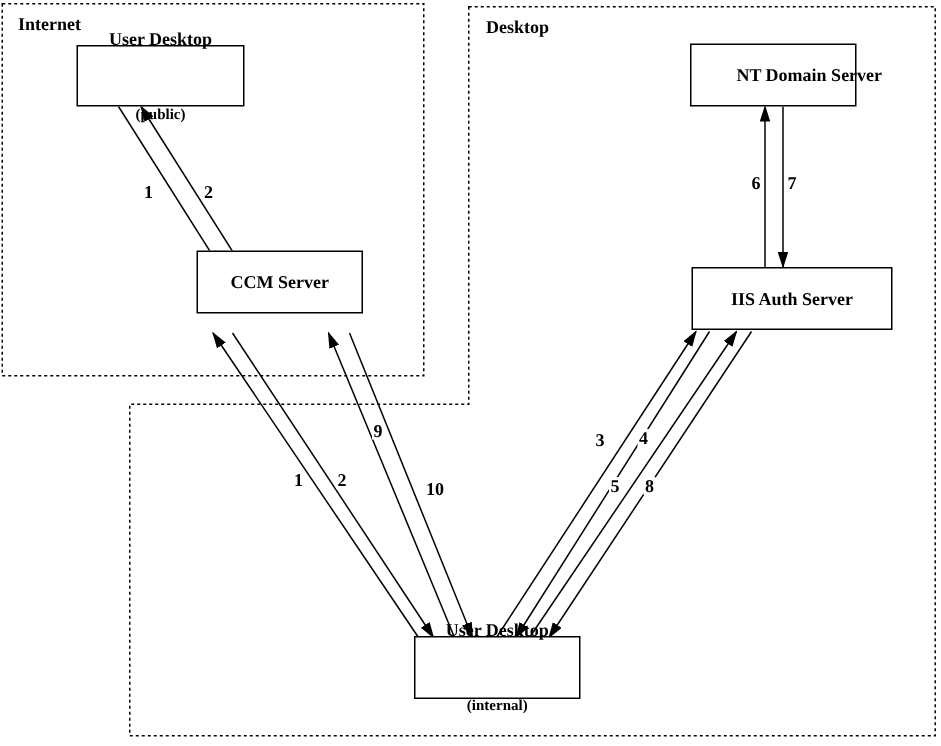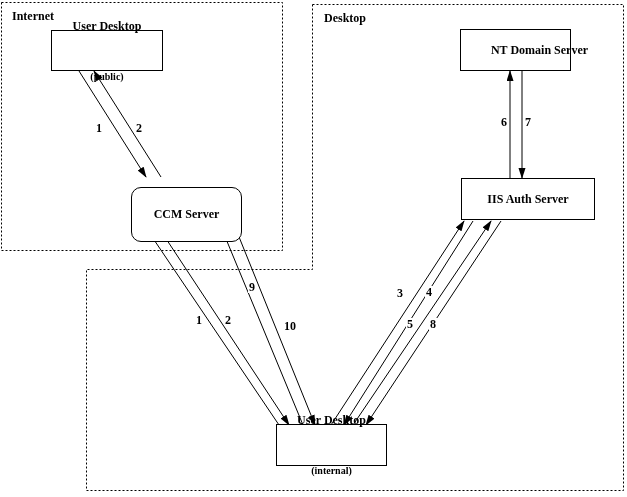--- a/index.html
+++ b/index.html
@@ -100,21 +100,21 @@
   </svg>
 
   <div class="zone-label" style="left:12px; top:10px;">Internet</div>
   <div class="zone-label" style="left:324px; top:12px;">Desktop</div>
 
   <div class="node" style="left:51px; top:30px; width:112px; height:41px;">
     <div class="node-title">User Desktop</div>
     <div class="node-subtitle">(public)</div>
   </div>
 
-  <div class="node" style="left:131px; top:187px; width:111px; height:55px;border-radius:10px;">
+  <div class="node" style="left:131px; top:167px; width:111px; height:42px;">
     <div class="node-title">CCM Server</div>
   </div>
 
   <div class="node" style="left:460px; top:29px; width:111px; height:42px;padding-left:48px;">
     <div class="node-title">NT Domain Server</div>
   </div>
 
   <div class="node" style="left:461px; top:178px; width:134px; height:42px;">
     <div class="node-title">IIS Auth Server</div>
   </div>

